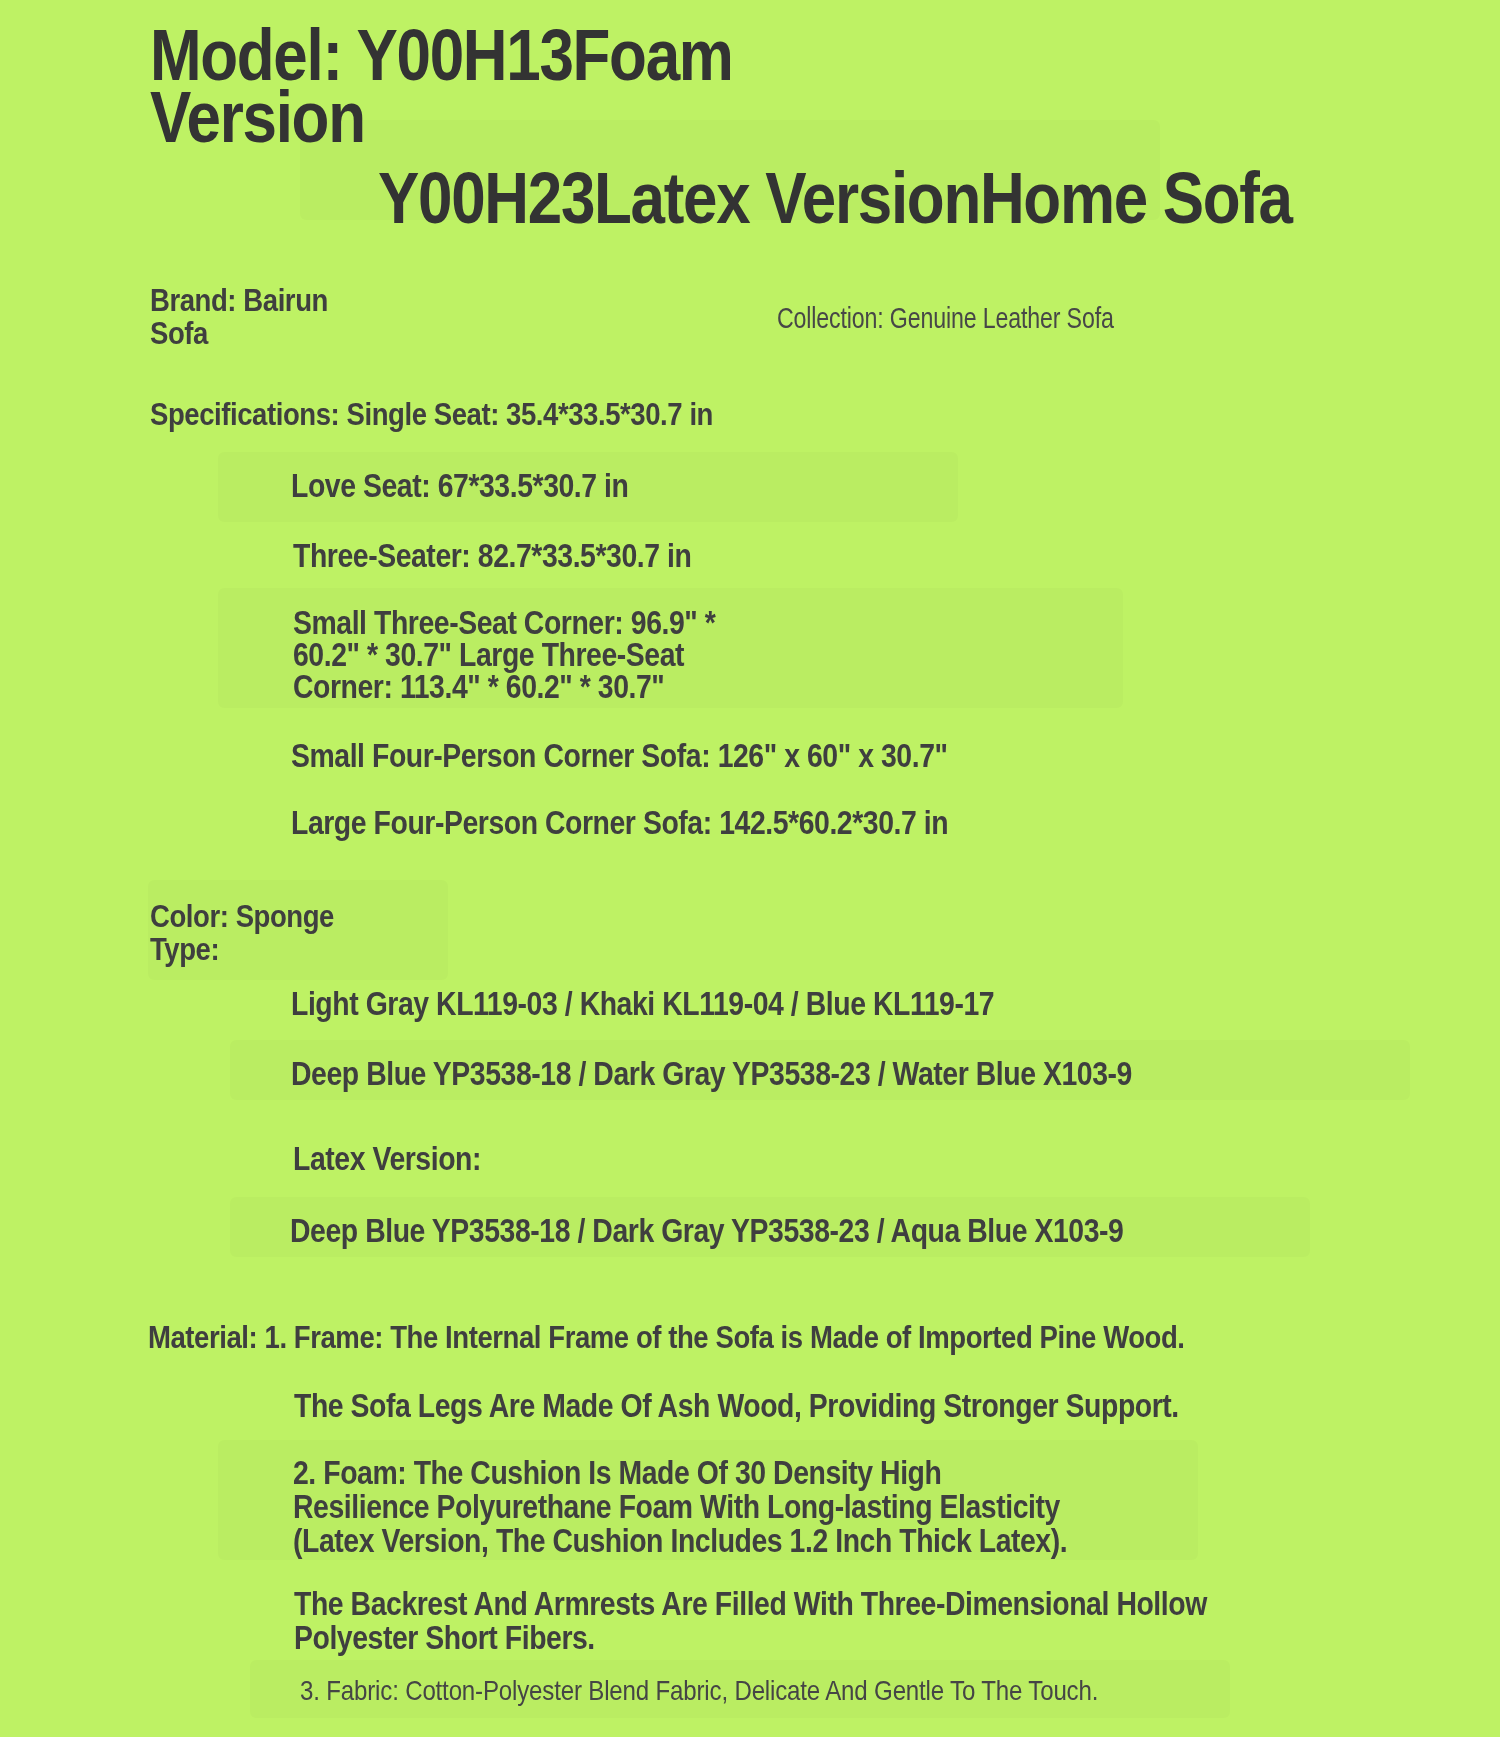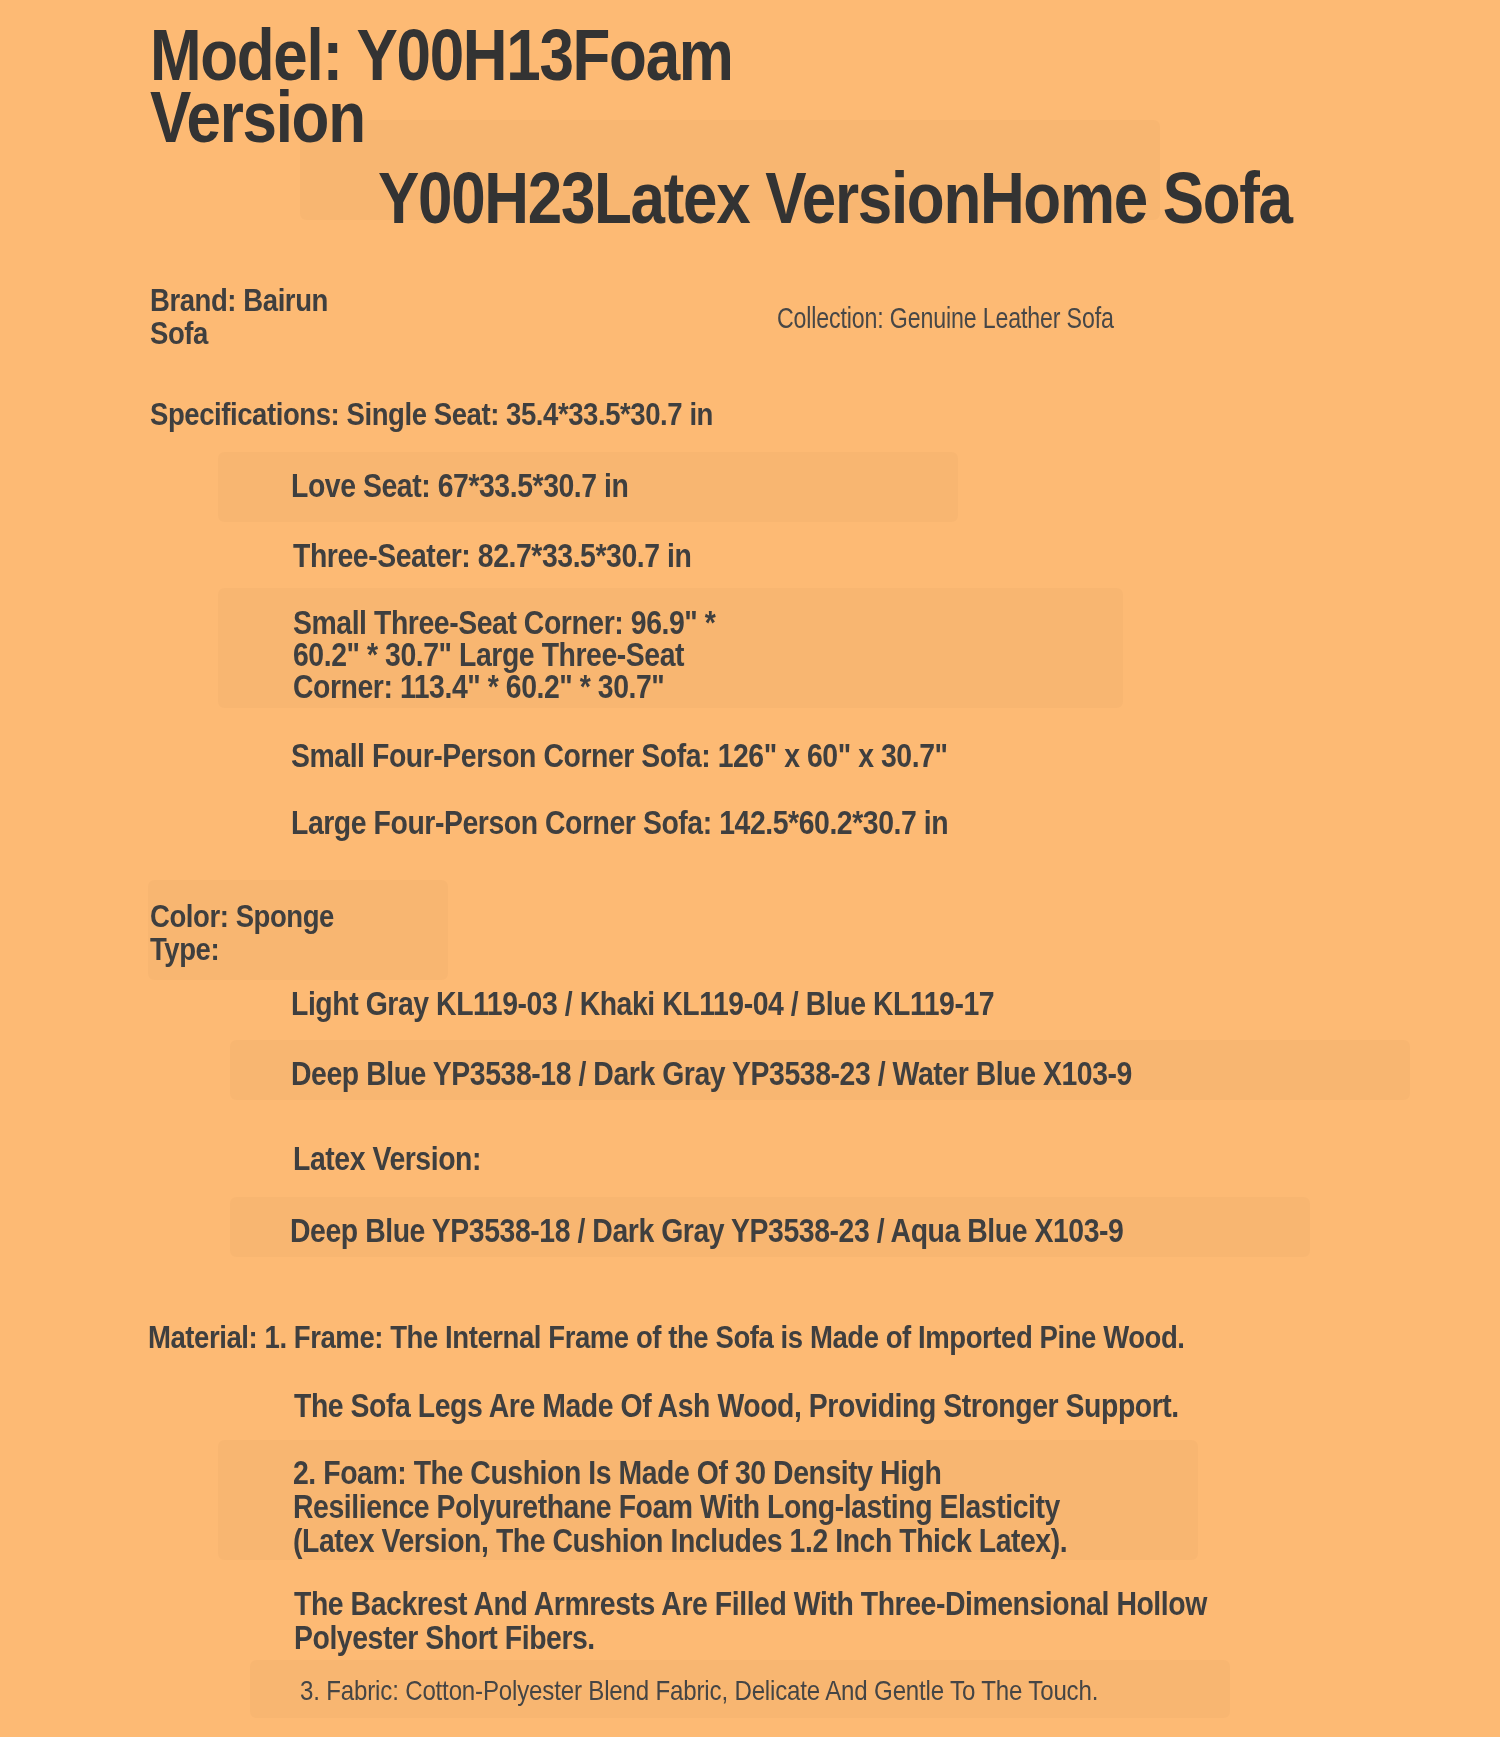--- a/index.html
+++ b/index.html
@@ -5,21 +5,21 @@
   html, body {
     margin: 0;
     padding: 0;
     background: #ffffff;
   }
   .canvas {
     position: relative;
     width: 1500px;
     height: 1737px;
     overflow: hidden;
-    background: #fdba74;
+    background: #bef264;
     font-family: "Liberation Sans", sans-serif;
     color: #3f3f3f;
   }
   .txt {
     position: absolute;
     white-space: nowrap;
     transform: scaleX(0.86);
     transform-origin: 0 0;
     font-weight: 700;
     color: #3f3f3f;

